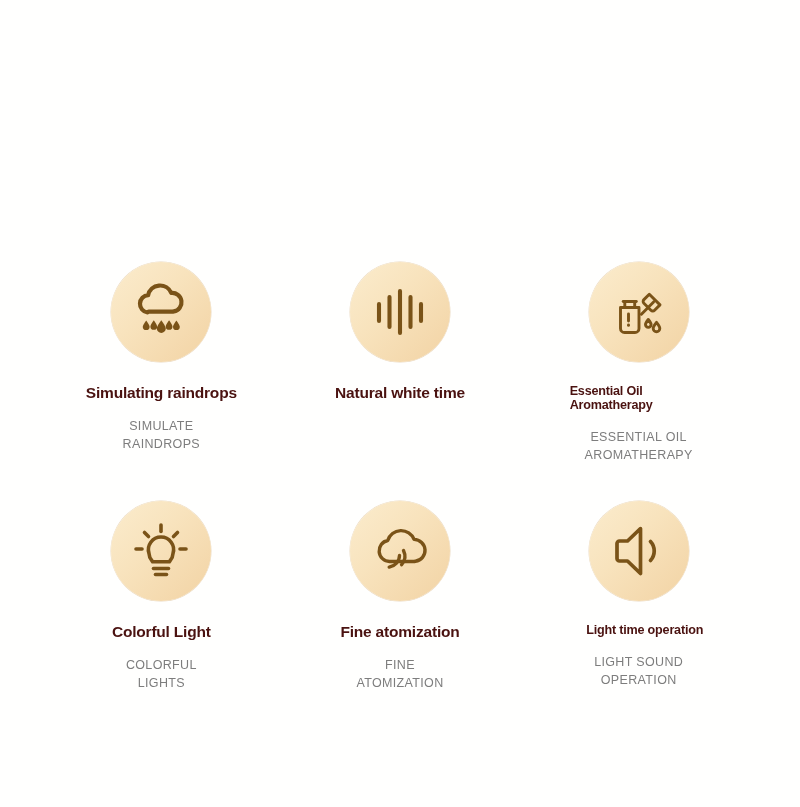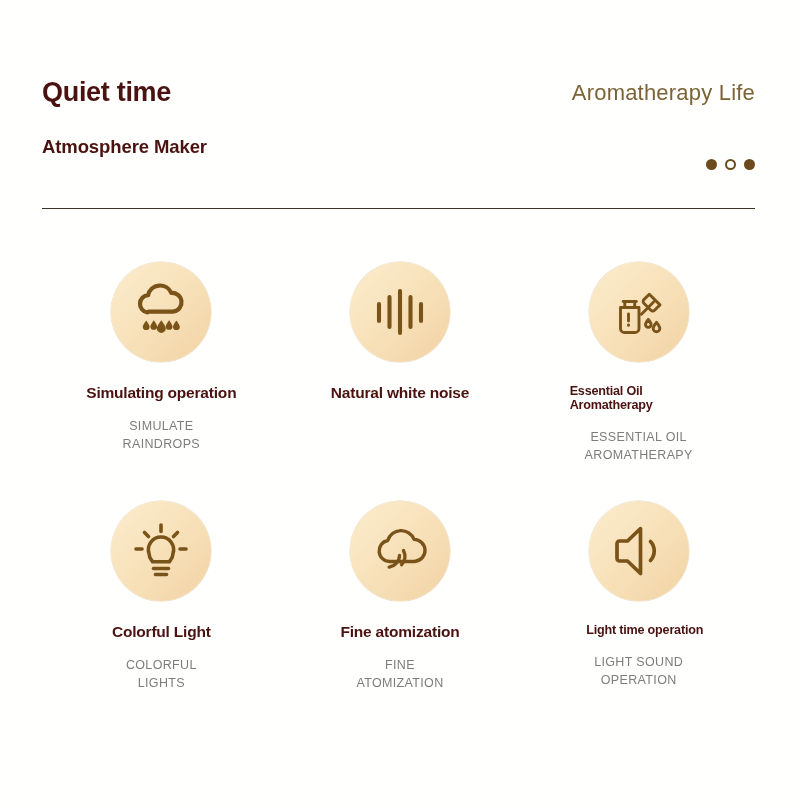--- a/index.html
+++ b/index.html
@@ -145,71 +145,54 @@
     letter-spacing: 0.35px;
     text-transform: uppercase;
   }
   .caption span { display: block; }
 </style>
 </head>
 <body>
 
 <div class="page">
 
-  <div class="header">
-
-    <div class="title-block">
-      <div class="title-main">Quiet time</div>
-      <div class="title-sub">Atmosphere Maker</div>
-    </div>
-
-    <div class="brand">Aromatherapy Life</div>
-
-    <div class="dots">
-      <span class="dot filled"></span>
-      <span class="dot hollow"></span>
-      <span class="dot filled"></span>
-    </div>
-
-    <div class="divider"></div>
-  </div>
 
   <div class="grid">
 
     <div class="cell">
       <div class="icon-circle">
         <svg width="64" height="60" viewBox="0 0 64 60" fill="none">
           <path d="M18.5 30.5a8.7 8.7 0 0 1 .6-17.3 12.2 12.2 0 0 1 23.2-2.2 9.3 9.3 0 0 1 2.6 18.4 9 9 0 0 1-1.6.15H19.6" stroke="#7a5318" stroke-width="4.2" stroke-linecap="round" stroke-linejoin="round"></path>
           <path d="M17.2 38.5c0 0-3.4 4.4-3.4 6.2a3.4 3.4 0 1 0 6.8 0c0-1.8-3.4-6.2-3.4-6.2z" fill="#7a5318"></path>
           <path d="M24.8 38.2c0 0-3.4 4.4-3.4 6.2a3.4 3.4 0 1 0 6.8 0c0-1.8-3.4-6.2-3.4-6.2z" fill="#7a5318"></path>
           <path d="M32.3 38.2c0 0-4.5 5.9-4.5 8.2a4.5 4.5 0 1 0 9 0c0-2.3-4.5-8.2-4.5-8.2z" fill="#7a5318"></path>
           <path d="M40.1 38.2c0 0-3.4 4.4-3.4 6.2a3.4 3.4 0 1 0 6.8 0c0-1.8-3.4-6.2-3.4-6.2z" fill="#7a5318"></path>
           <path d="M47.4 38.5c0 0-3.4 4.4-3.4 6.2a3.4 3.4 0 1 0 6.8 0c0-1.8-3.4-6.2-3.4-6.2z" fill="#7a5318"></path>
         </svg>
       </div>
-      <div class="label">Simulating operation</div>
+      <div class="label">Simulating raindrops</div>
       <div class="caption">
         <span>SIMULATE</span>
         <span>RAINDROPS</span>
       </div>
     </div>
 
     <div class="cell">
       <div class="icon-circle">
         <svg width="58" height="58" viewBox="0 0 58 58" fill="none">
           <g stroke="#7a5318" stroke-width="4.1" stroke-linecap="round">
             <line x1="8" y1="21" x2="8" y2="38"></line>
             <line x1="18.5" y1="14" x2="18.5" y2="44"></line>
             <line x1="29" y1="8" x2="29" y2="50"></line>
             <line x1="39.5" y1="14" x2="39.5" y2="44"></line>
             <line x1="50" y1="21" x2="50" y2="38"></line>
           </g>
         </svg>
       </div>
-      <div class="label">Natural white noise</div>
+      <div class="label">Natural white time</div>
     </div>
 
     <div class="cell">
       <div class="icon-circle">
         <svg width="62" height="62" viewBox="0 0 62 62" fill="none" stroke="#7a5318" stroke-width="2.9" stroke-linecap="round" stroke-linejoin="round">
 
           <path d="M12.5 26.5h18.5v21a4 4 0 0 1-4 4H16.5a4 4 0 0 1-4-4z"></path>
 
           <path d="M16.8 20.5h9.9v6h-9.9z"></path>
           <line x1="15.2" y1="20.5" x2="28.3" y2="20.5"></line>

